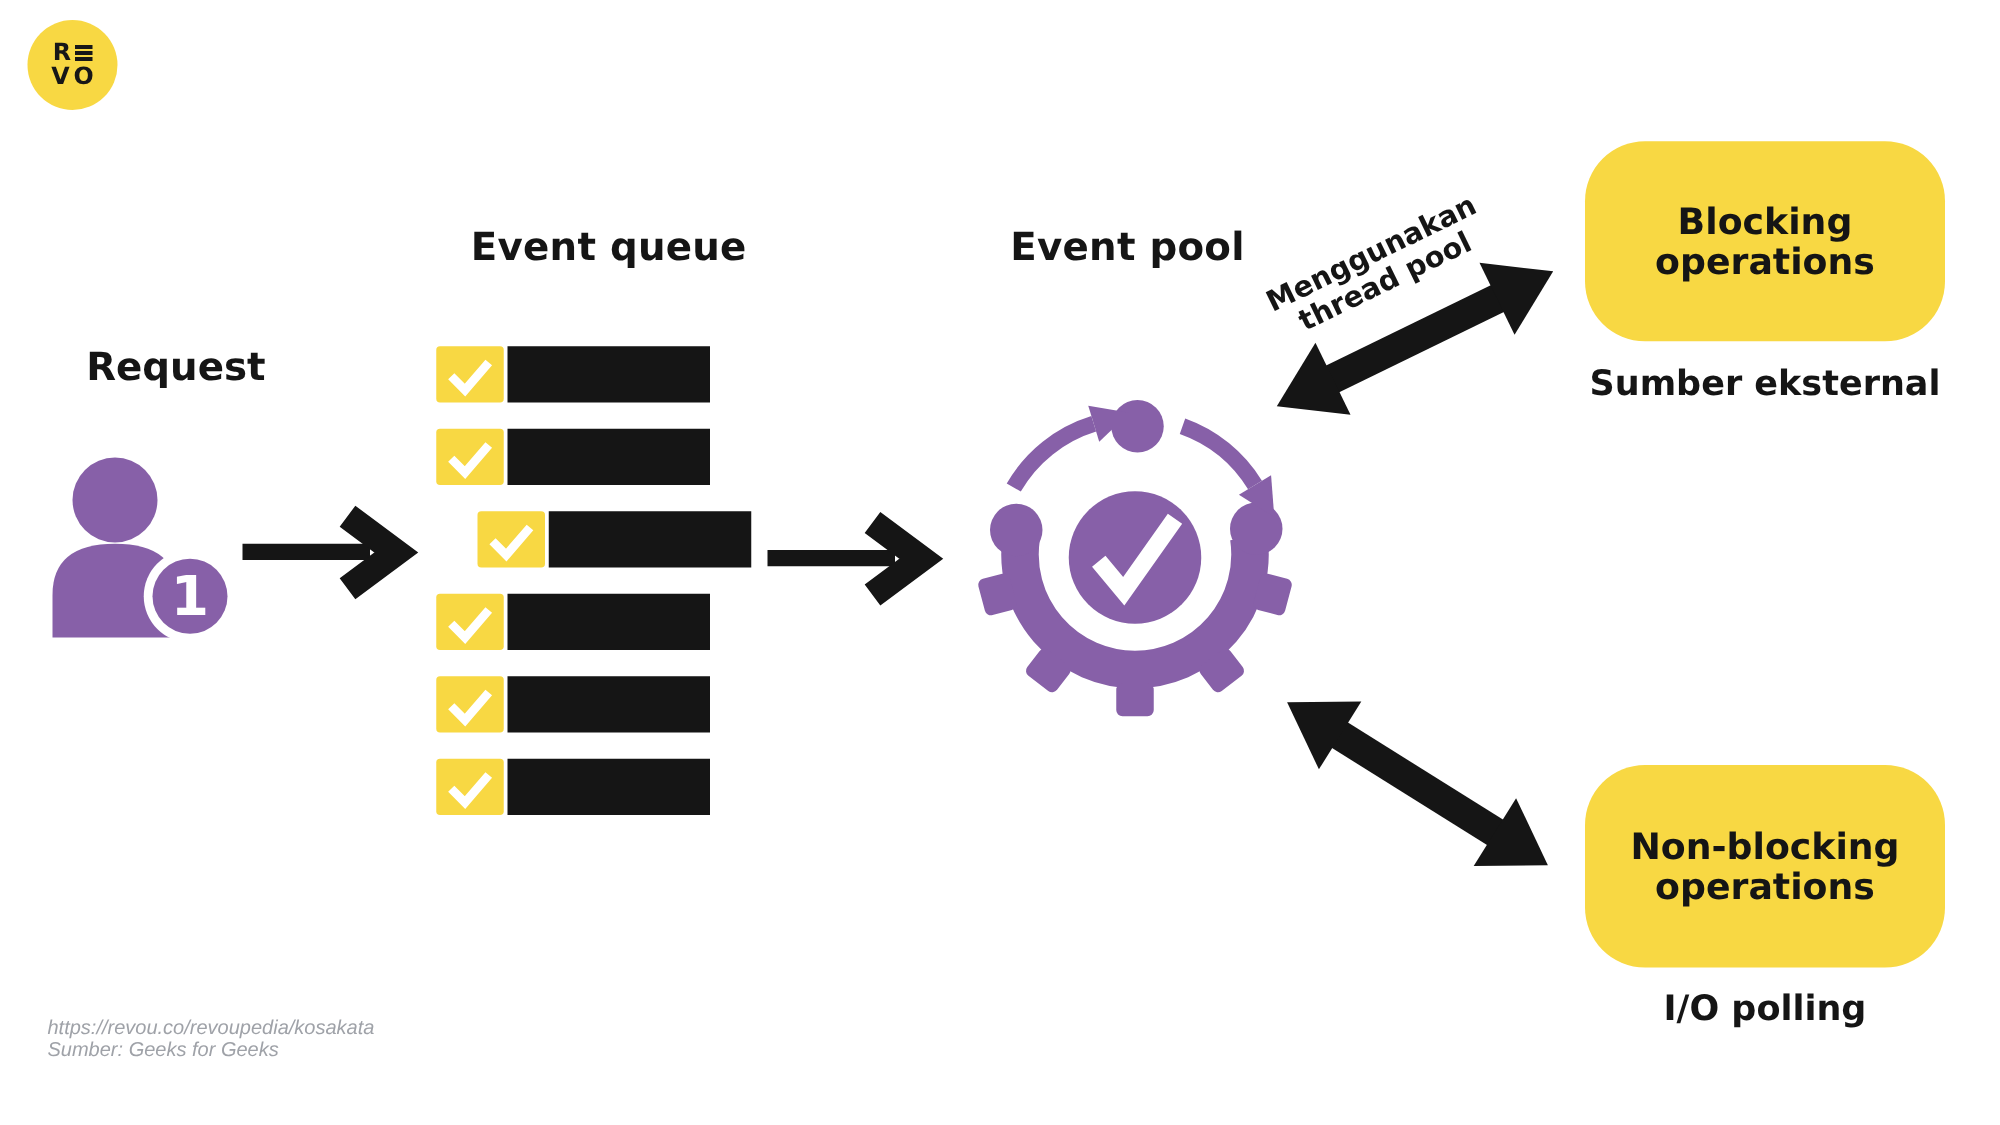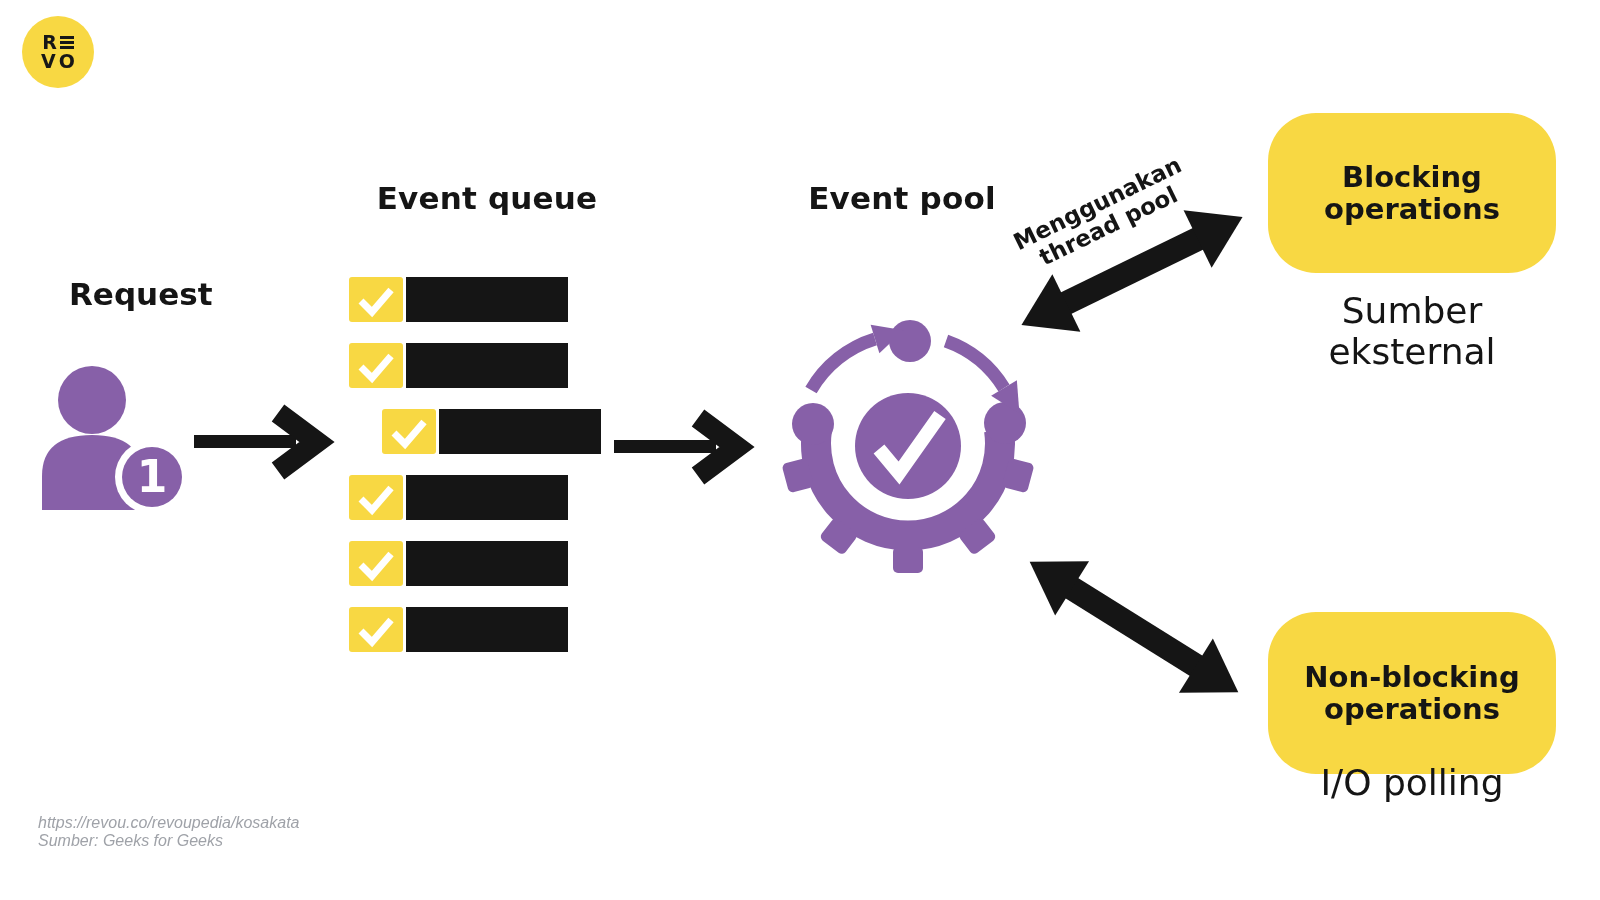--- a/index.html
+++ b/index.html
@@ -74,24 +74,24 @@
     position: absolute; width: 288px;
     background: var(--yellow); border-radius: 48px;
     display: flex; align-items: center; justify-content: center;
     text-align: center; font-weight: bold; font-size: 29px; line-height: 1.12;
     color: var(--ink); padding: 0 4px;
   }
   .ybox.blocking { left: 1268px; top: 113px; height: 160px; }
   .ybox.nonblocking { left: 1268px; top: 612px; height: 162px; }
   .caption {
     position: absolute; width: 288px; left: 1268px;
-    text-align: center; font-weight: normal; font-size: 36px; color: var(--ink);
+    text-align: center; font-weight: bold; font-size: 28px; color: var(--ink);
   }
   .caption.blocking-cap { top: 290px; }
-  .caption.nonblocking-cap { top: 762px; text-align: center; }
+  .caption.nonblocking-cap { top: 790px; text-align: center; }
 
   
   .footer {
     position: absolute; left: 38px; top: 814px;
     font-family: "Liberation Sans", sans-serif;
     font-style: italic; font-size: 16px; line-height: 1.1;
     color: var(--gray);
   }
 </style>
 </head>

